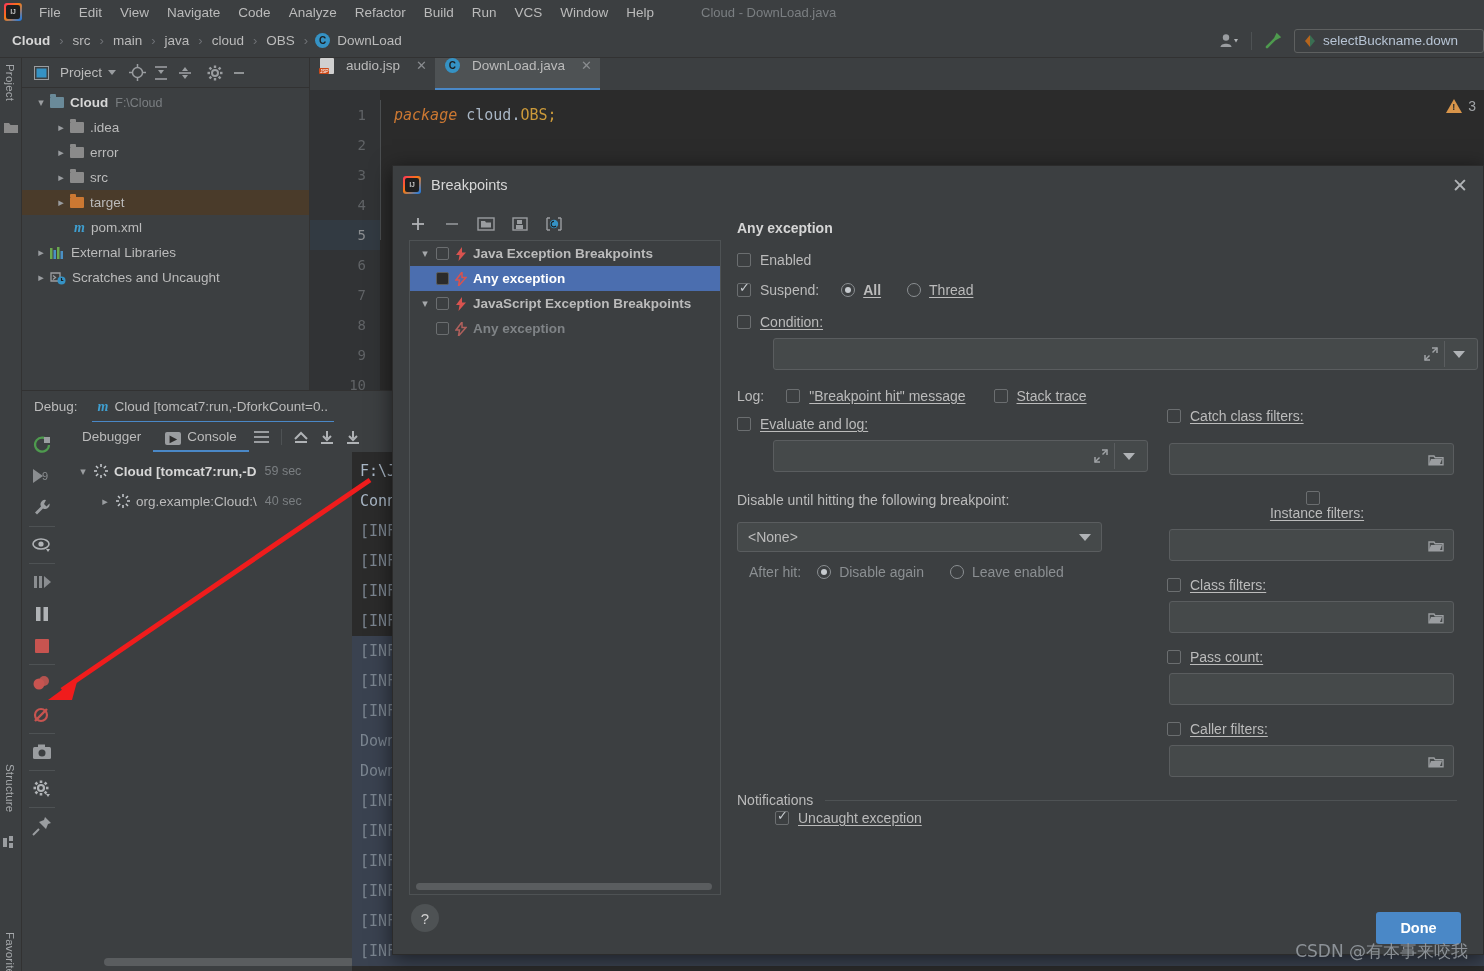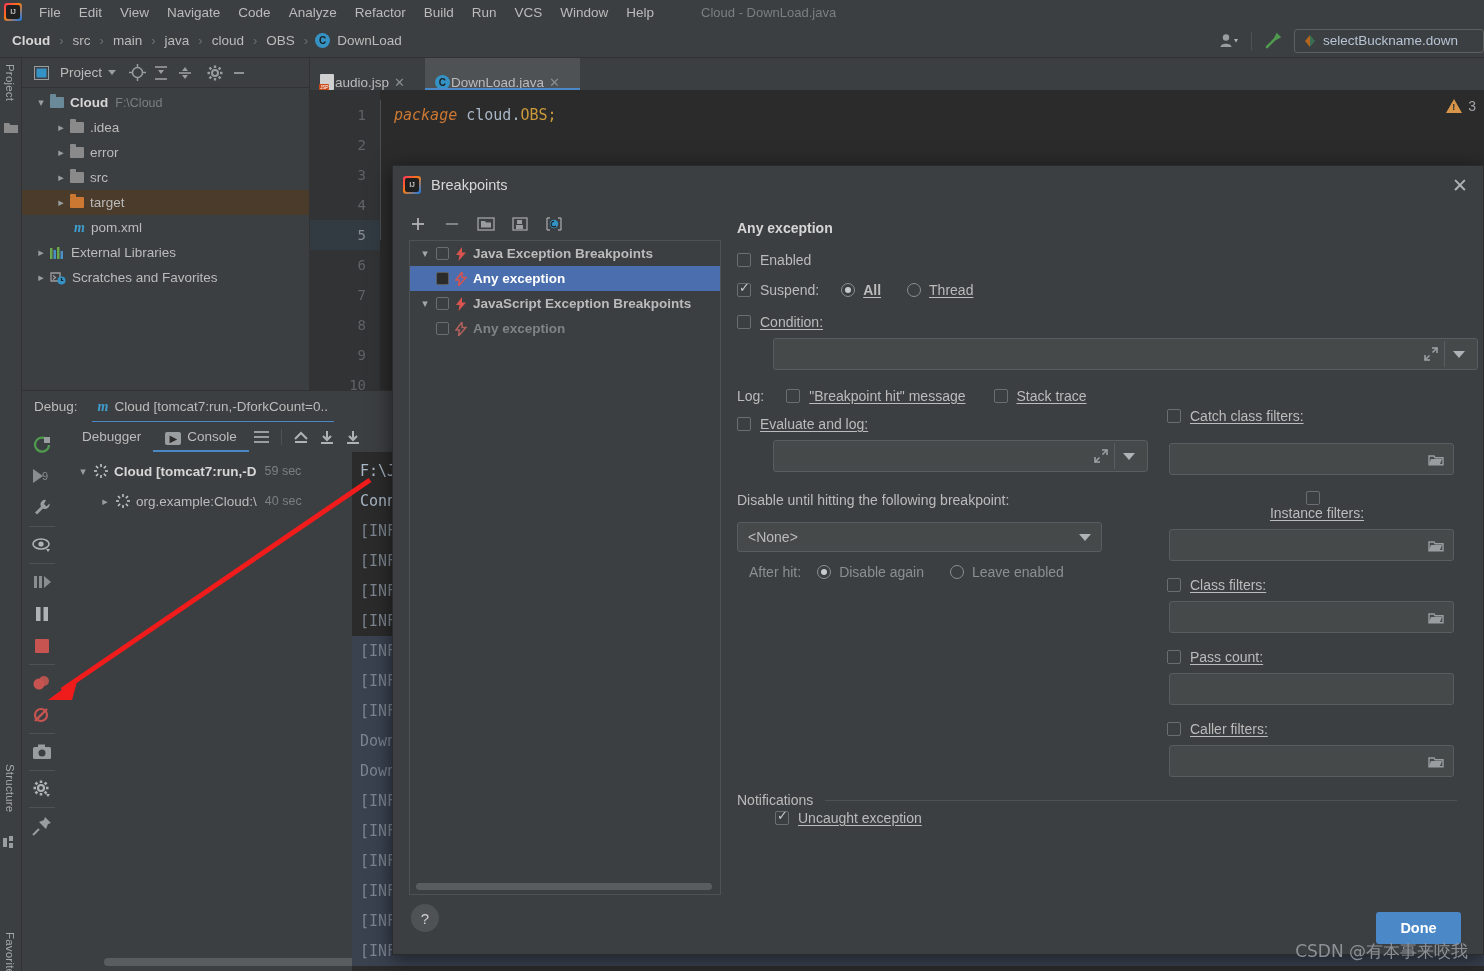--- a/index.html
+++ b/index.html
@@ -106,21 +106,21 @@
   .mvn-ico { color:#3f9fd0; font-style:italic; font-weight:bold; font-size:14px; margin-right:6px; font-family:"Liberation Serif",serif;}
   .lib-ico { margin-right:6px; display:inline-block; width:15px; height:12px; }
   .scr-ico { margin-right:6px; display:inline-block; width:16px; height:14px; }
 
   
   .editor {
     position:absolute; left:310px; top:58px; width:1174px; height:332px; background:#2b2b2b;
   }
   .tabbar { height:32px; background:#3c3f41; display:flex; align-items:stretch; }
   .tab {
-    display:flex; align-items:flex-end; padding: 0 20px 0 10px; gap:1px;
+    display:flex; align-items:flex-start; padding: 0 8px 0 10px; gap:12px;
     background:#3c3f41; color:#bbbbbb; font-size:13.5px; position:relative;
   }
   .tab.active { background:#4e5254; }
   .tab.active::after {
     content:""; position:absolute; left:0; right:0; bottom:0; height:2px; background:#4a88c7;
   }
   .tab-x { color:#8a8d90; font-size:13px; margin-left:4px; }
   .jsp-ico {
     width:14px; height:16px; background:#d0d0d0; border-radius:1px; position:relative; flex:0 0 auto;
   }
@@ -501,21 +501,21 @@
       <div class="tree-row" style="padding-left:10px;">
         <span class="tw">▸</span>
         <span class="scr-ico">
           <svg width="16" height="14" viewBox="0 0 16 14">
               <path d="M1 2 h9 v8 h-9 z" fill="none" stroke="#9a9da0" stroke-width="1.3"></path>
               <path d="M3 4.5 l2.5 2 -2.5 2" stroke="#9a9da0" stroke-width="1.3" fill="none"></path>
               <circle cx="11.5" cy="9.5" r="4" fill="#3592c4"></circle>
               <path d="M11.5 7 v2.5 h1.8" stroke="#1d1f20" stroke-width="1.2" fill="none"></path>
             </svg>
         </span>
-        <span class="tree-label">Scratches and Favorites</span>
+        <span class="tree-label">Scratches and Uncaught</span>
       </div>
 
     </div>
   </div>
 
   <div class="editor">
     <div class="tabbar">
       <div class="tab">
         <span class="jsp-ico"></span>
         <span>audio.jsp</span>

